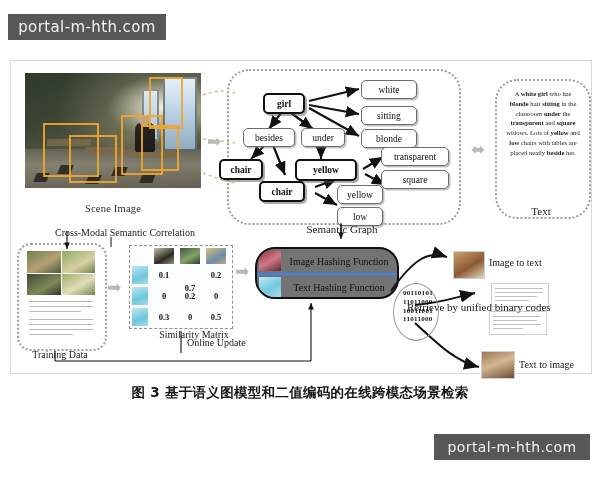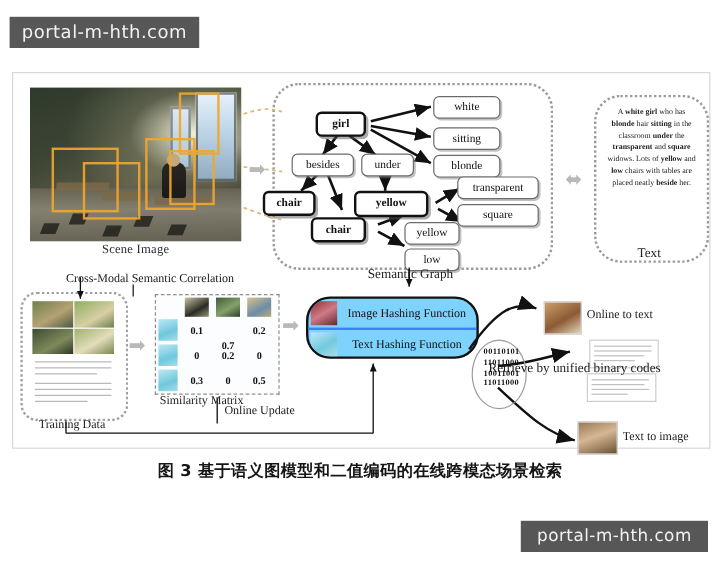--- a/index.html
+++ b/index.html
@@ -19,21 +19,21 @@
   #wm-top{left:8px;top:14px;width:158px;height:26px;font-size:15px;}
   #wm-bottom{left:434px;top:434px;width:156px;height:26px;font-size:14px;}
 
   
   .frame{
     position:absolute;left:10px;top:60px;width:580px;height:312px;
     border:1px solid #d8d8d8;background:#fff;
   }
 
   
-  #scene-image-box{position:absolute;left:14px;top:12px;width:176px;height:128px;}
+  #scene-image-box{position:absolute;left:14px;top:12px;width:176px;height:115px;}
   .photo{
     position:relative;width:100%;height:100%;overflow:hidden;
     background:
       radial-gradient(ellipse at 78% 30%, rgba(255,250,225,.95) 0%, rgba(190,185,150,.25) 28%, rgba(0,0,0,0) 55%),
       linear-gradient(160deg,#2f3a2c 0%,#3c4434 32%,#5a5a44 58%,#3a3a30 80%,#2a2a24 100%);
   }
   .photo .floor{
     position:absolute;left:0;bottom:0;width:100%;height:34%;
     background:linear-gradient(180deg,#6a6658 0%,#8c8878 40%,#6e6a5c 100%);
     opacity:.85;
@@ -111,21 +111,21 @@
     position:absolute;left:118px;top:184px;width:102px;height:82px;
     border:1px dashed #8f8f8f;background:#fbfdff;
   }
   .mx-col-thumb{position:absolute;width:20px;height:16px;top:2px;}
   .mx-row-thumb{position:absolute;left:2px;width:16px;height:18px;
     background:linear-gradient(160deg,#bfe8f3,#6fc7dd 60%,#a9dcea);}
   .mx-val{position:absolute;font-size:8.5px;font-weight:bold;color:#111;text-align:center;width:22px;}
 
   #hashing-box{
     position:absolute;left:244px;top:186px;width:140px;height:48px;
-    border:2px solid #111;border-radius:20px;background:#7dd3fc;overflow:hidden;
+    border:2px solid #111;border-radius:20px;background:#737373;overflow:hidden;
   }
   .hash-row{position:relative;height:24px;display:flex;align-items:center;}
   .hash-row + .hash-row{border-top:2px solid #3b82f6;}
   .hash-chip{width:22px;height:20px;margin-left:2px;flex:none;}
   .chip-img{background:linear-gradient(150deg,#8f2f3a,#d07a86 50%,#5c2a34);}
   .chip-txt{background:linear-gradient(150deg,#bfe8f3,#72c9df 55%,#a9dcea);}
   .hash-label{flex:1;text-align:center;font-size:10px;color:#111;}
 
   .binary-codes{
     position:absolute;left:392px;top:228px;
@@ -284,21 +284,21 @@
       <div class="mx-val" style="left:23px;top:24px;">0.1</div>
       <div class="mx-val" style="left:49px;top:24px;margin-top:13px;">0.7</div>
       <div class="mx-val" style="left:75px;top:24px;">0.2</div>
       <div class="mx-val" style="left:23px;top:45px;">0</div>
       <div class="mx-val" style="left:49px;top:45px;">0.2</div>
       <div class="mx-val" style="left:75px;top:45px;">0</div>
       <div class="mx-val" style="left:23px;top:66px;">0.3</div>
       <div class="mx-val" style="left:49px;top:66px;">0</div>
       <div class="mx-val" style="left:75px;top:66px;">0.5</div>
     </div>
-    <div class="graph-title" style="left:106px;top:268px;width:102px;font-size:10px;">Similarity Matrix</div>
+    <div class="graph-title" style="left:132px;top:268px;width:102px;font-size:10px;">Similarity Matrix</div>
 
     <div class="block-arrow" style="left:224px;top:202px;">➡</div>
 
     <div id="hashing-box">
       <div class="hash-row">
         <span class="hash-chip chip-img"></span>
         <span class="hash-label">Image Hashing Function</span>
       </div>
       <div class="hash-row">
         <span class="hash-chip chip-txt"></span>
@@ -334,21 +334,21 @@
 
     <div class="oval"></div>
     <div class="binary-codes">
       <div>00110101</div>
       <div>11011000</div>
       <div>10011001</div>
       <div>11011000</div>
     </div>
 
     <div class="res-thumb" id="img2text-thumb"></div>
-    <div class="pipe-label" style="left:478px;top:196px;">Online  to text</div>
+    <div class="pipe-label" style="left:478px;top:196px;">Image  to text</div>
 
     <div class="doc-snip" id="doc-top">
       <i style="top:4px;width:48px;"></i>
         <i style="top:8px;width:48px;"></i>
         <i style="top:12px;width:42px;"></i>
         <i style="top:16px;width:34px;"></i>
     </div>
     <div class="doc-snip" id="doc-bot">
       <i style="top:4px;width:48px;"></i>
         <i style="top:8px;width:44px;"></i>

